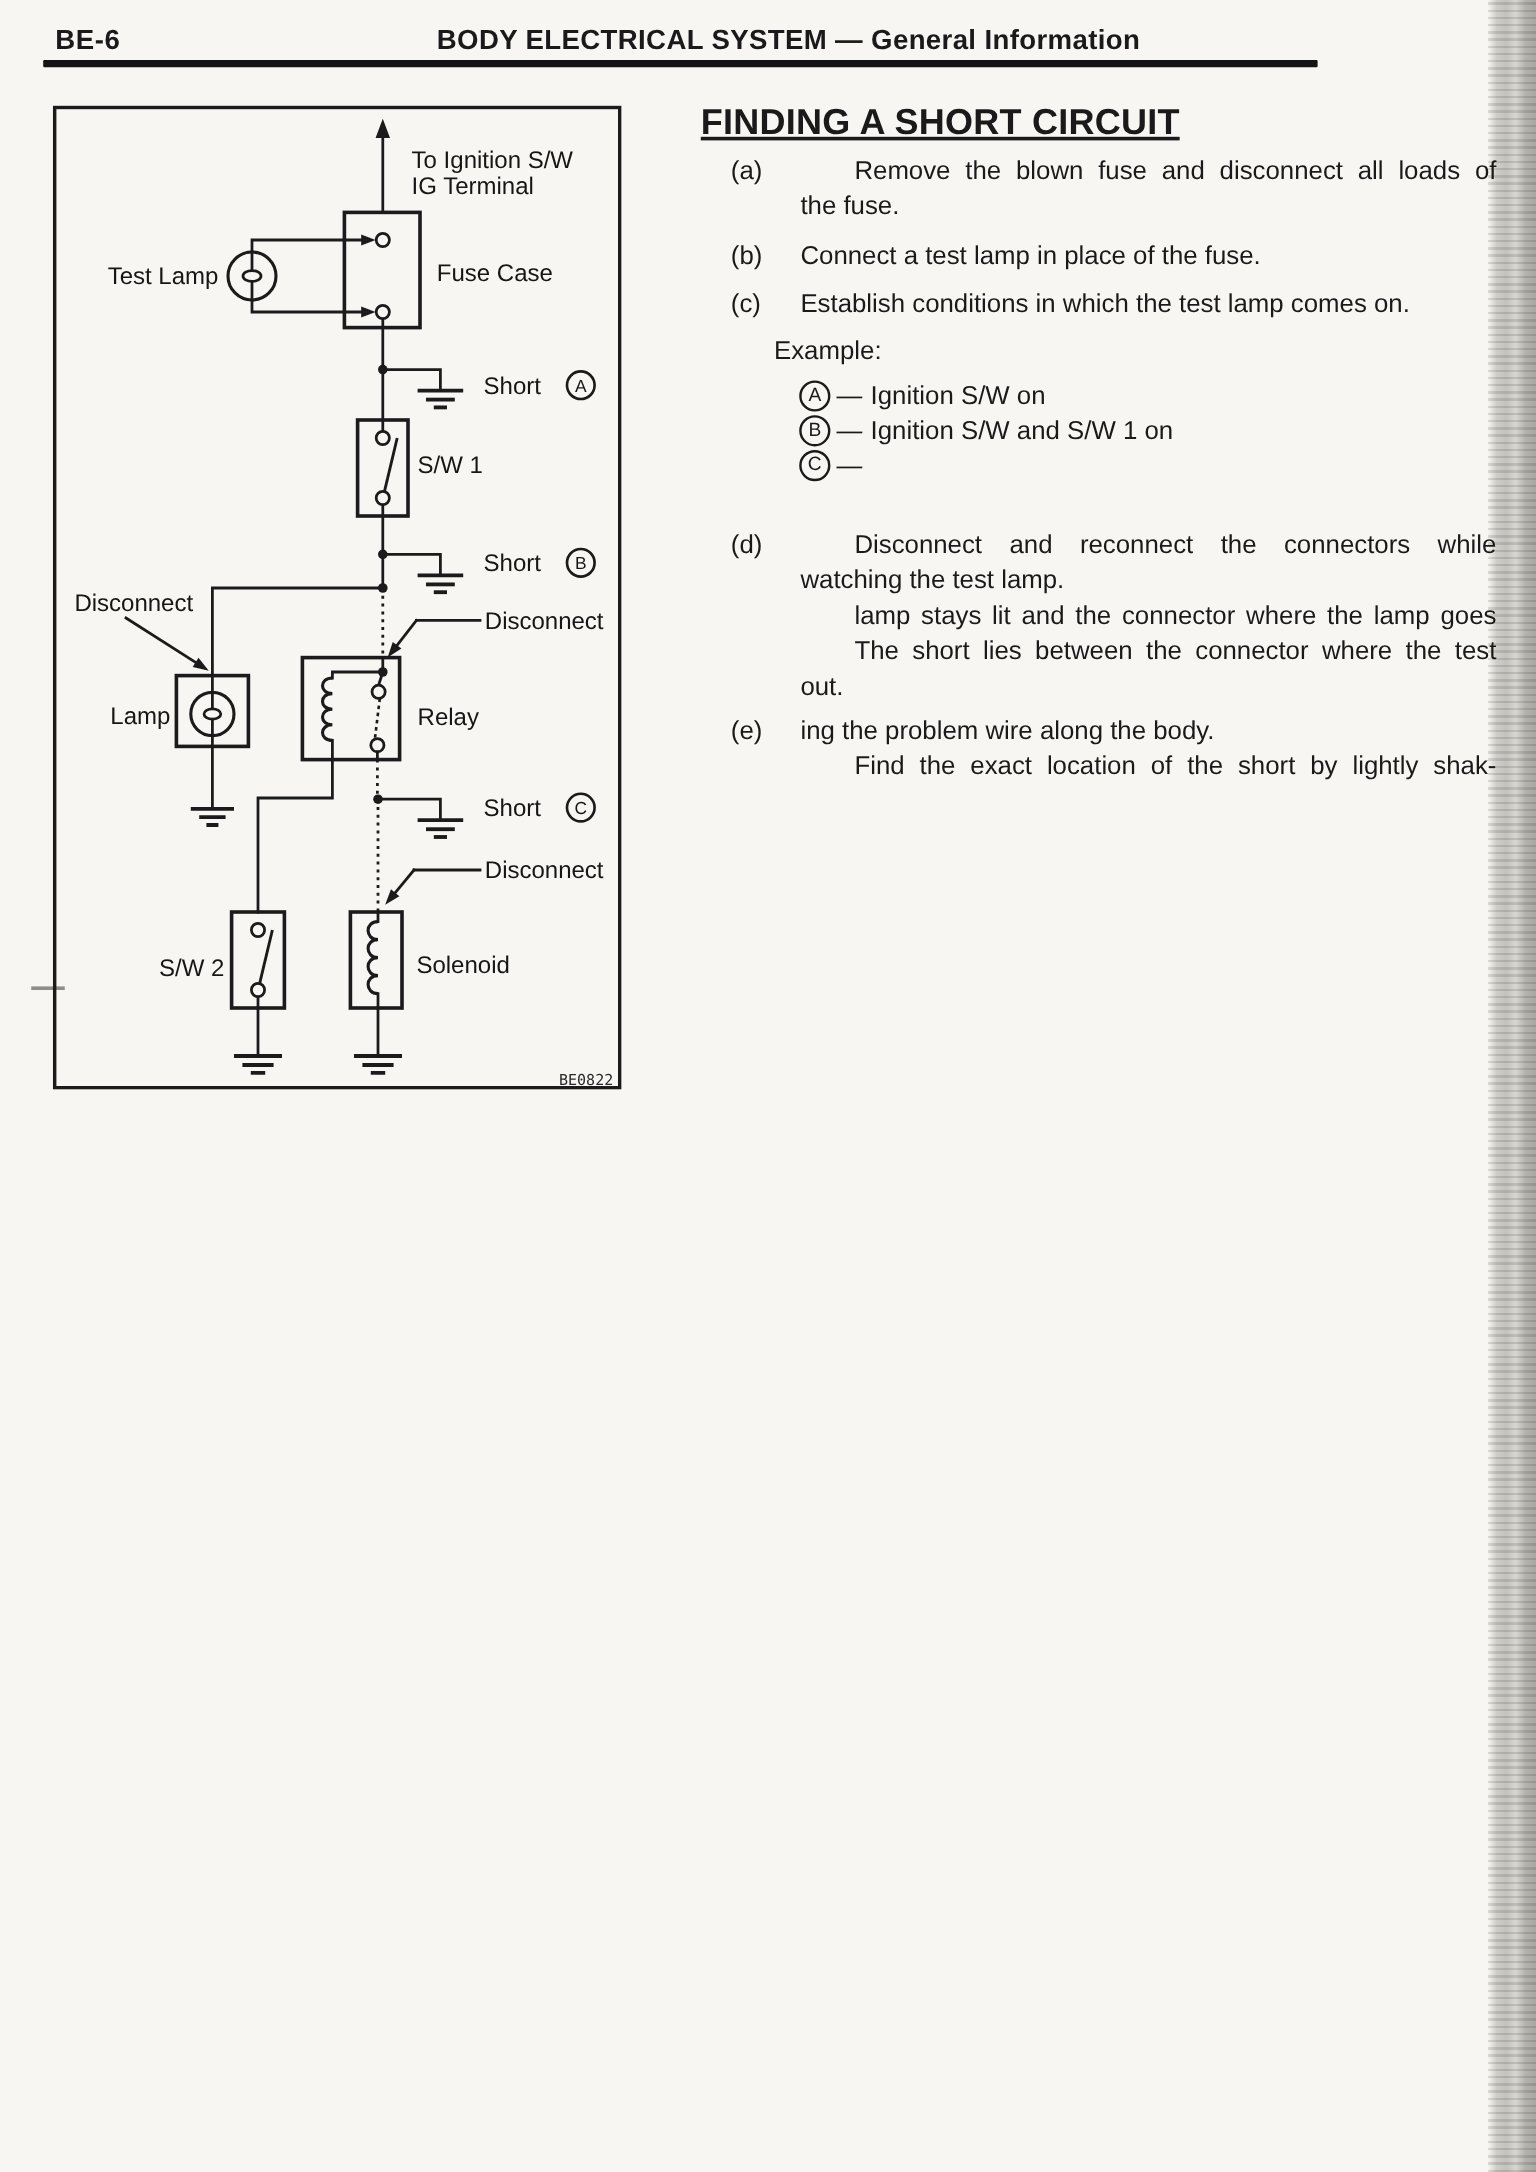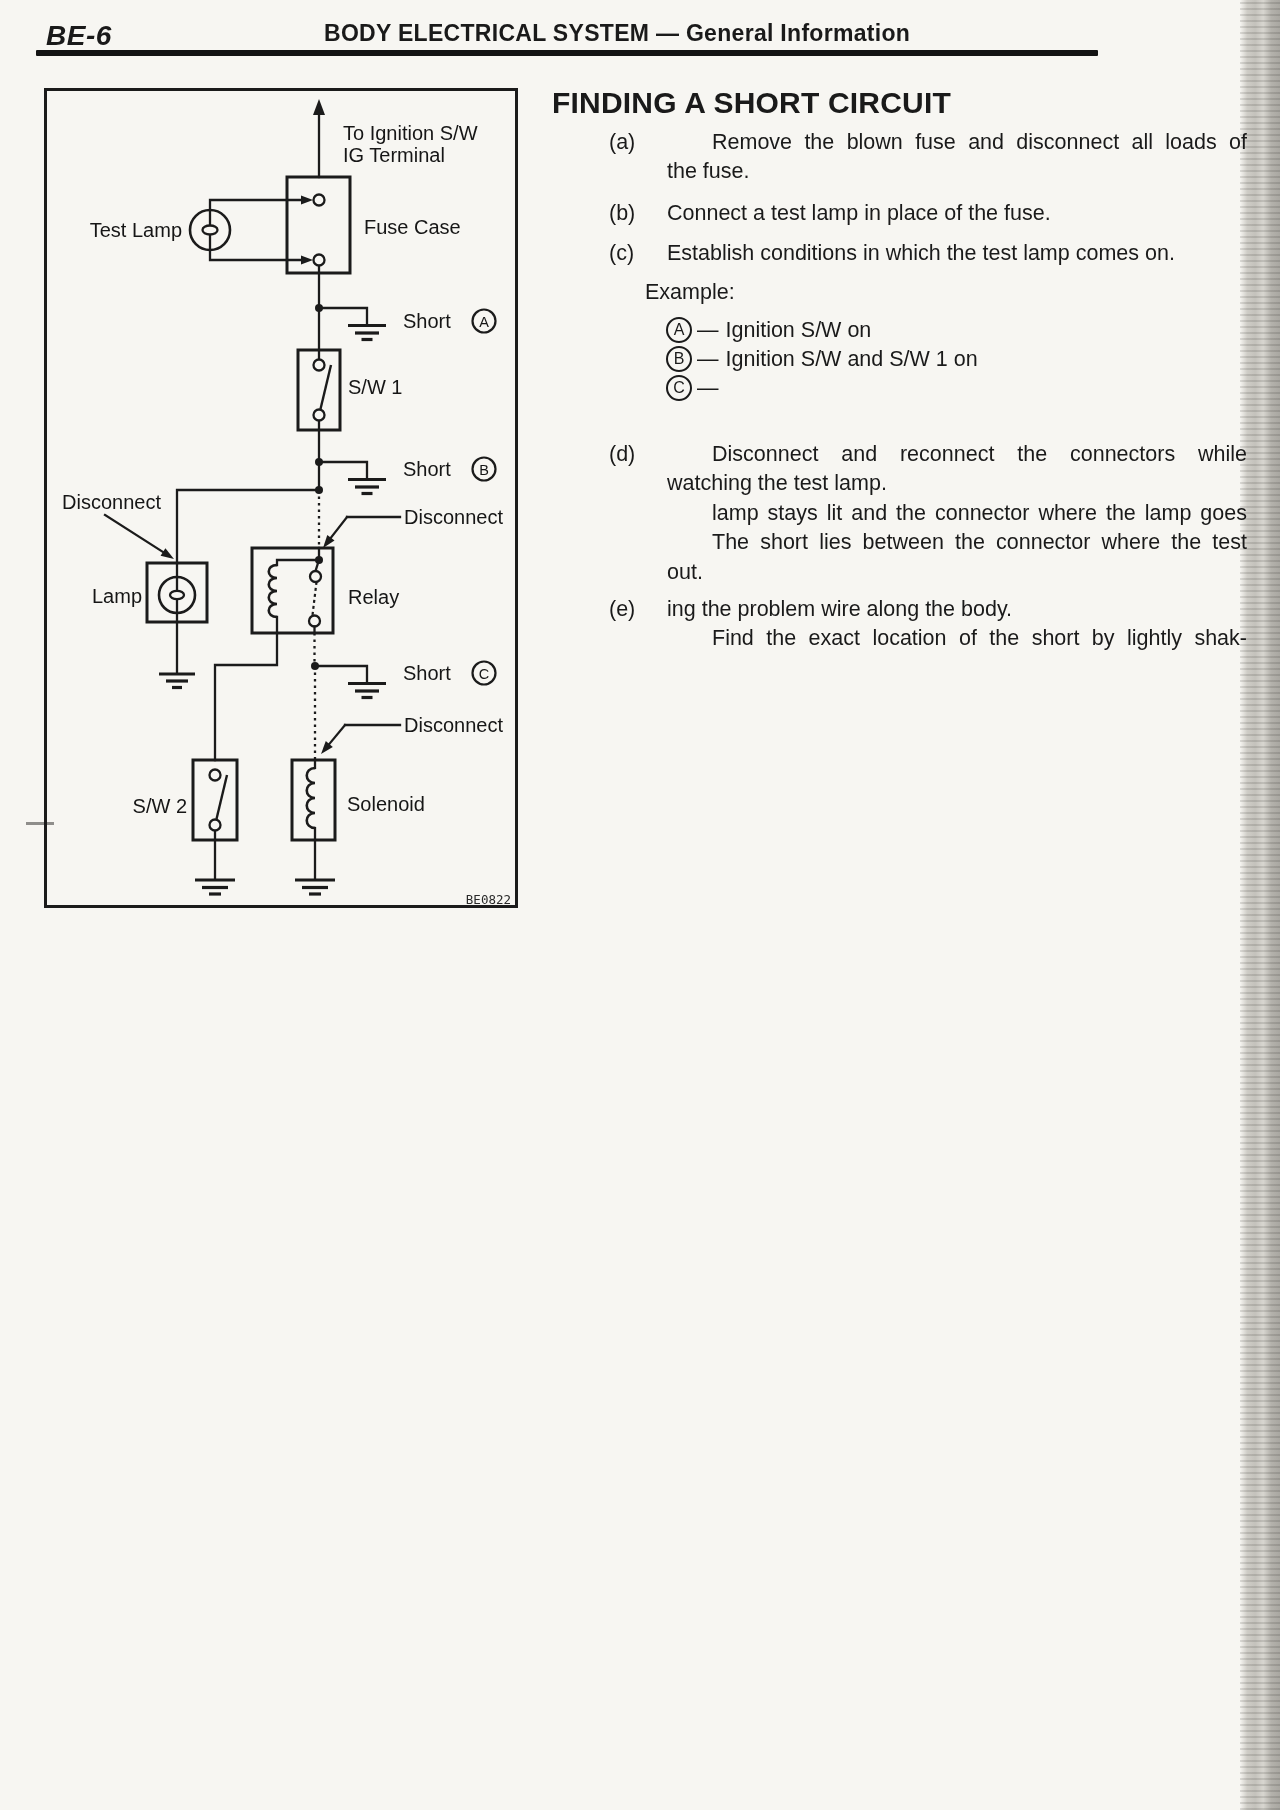--- a/index.html
+++ b/index.html
@@ -14,22 +14,22 @@
   
   .scan-band{
     position:absolute;top:0;right:0;width:40px;height:1810px;
     background:linear-gradient(90deg, rgba(200,198,192,0) 0%, #cfcdc7 18%, #c4c2bc 38%, #d8d6d0 58%, #b4b2ac 78%, #a9a7a1 100%);
   }
   .scan-band::after{
     content:"";position:absolute;inset:0;
     background:repeating-linear-gradient(0deg, rgba(96,94,90,.18) 0 2px, rgba(0,0,0,0) 2px 6px);
     mix-blend-mode:multiply;
   }
-  .page-code{position:absolute;left:46px;top:20px;font-size:28px;font-weight:700;letter-spacing:.5px;font-style:italic;}
-  .header-title{position:absolute;left:324px;top:20px;font-size:23px;font-weight:700;letter-spacing:.3px;white-space:nowrap;}
+  .page-code{position:absolute;left:46px;top:20px;font-size:23px;font-weight:700;letter-spacing:.5px;}
+  .header-title{position:absolute;left:364px;top:20px;font-size:23px;font-weight:700;letter-spacing:.3px;white-space:nowrap;}
   .header-rule{position:absolute;left:36px;top:50px;width:1062px;height:6px;background:#141414;border-radius:1px;}
   .margin-tick{position:absolute;left:26px;top:822px;width:28px;height:3px;background:#8f8e8b;}
 
   .figure{position:absolute;left:44px;top:88px;width:556px;height:820px;}
   .figure svg{display:block;}
   .w{stroke:#1b1b1b;stroke-width:2.3;fill:none;stroke-linecap:square;}
   .w2{stroke:#1b1b1b;stroke-width:2.6;fill:none;}
   .bx{stroke:#1b1b1b;stroke-width:3;fill:none;}
   .dsh{stroke:#1b1b1b;stroke-width:2.3;fill:none;stroke-dasharray:2.5 4;}
   .lever{stroke:#1b1b1b;stroke-width:2.4;fill:none;}
@@ -37,21 +37,21 @@
   .dot{fill:#1b1b1b;stroke:none;}
   .head{fill:#1b1b1b;stroke:none;}
   .gl{stroke:#1b1b1b;stroke-width:3.2;fill:none;}
   .oc{fill:#f7f6f2;stroke:#1b1b1b;stroke-width:2.3;}
   .lbl{font-family:"Liberation Sans",sans-serif;font-size:20px;fill:#161616;}
   .cl{font-family:"Liberation Sans",sans-serif;font-size:14.5px;fill:#161616;}
   .ccirc{fill:none;stroke:#1b1b1b;stroke-width:2.2;}
   .fcode{font-family:"DejaVu Sans Mono",monospace;font-size:12.5px;fill:#2a2a2a;}
 
   
-  .sec-title{position:absolute;left:552px;top:86px;margin:0;font-size:30px;font-weight:700;letter-spacing:.2px;white-space:nowrap;}
+  .sec-title{position:absolute;left:584px;top:86px;margin:0;font-size:30px;font-weight:700;letter-spacing:.2px;white-space:nowrap;text-decoration:underline;}
   .step{position:absolute;display:flex;align-items:flex-start;font-size:21.5px;}
   .step-label{flex:0 0 58px;width:58px;line-height:29.4px;}
   .step-lines{width:580px;}
   .line{line-height:29.4px;white-space:nowrap;}
   .line.j{text-align:justify;text-align-last:justify;white-space:normal;margin-left:45px;}
   .ex-heading{position:absolute;left:609px;top:278px;font-size:21.5px;line-height:29.4px;margin-left:36px;}
   .ex-row{position:absolute;left:666px;display:flex;align-items:flex-start;font-size:21.5px;}
   .ex-circle{flex:0 0 26px;width:26px;height:26px;box-sizing:border-box;border:2.2px solid #1a1a1a;border-radius:50%;
              text-align:center;font-size:16px;line-height:22px;margin-top:1px;}
   .ex-dash{margin:0 7px 0 5px;line-height:29.4px;}

